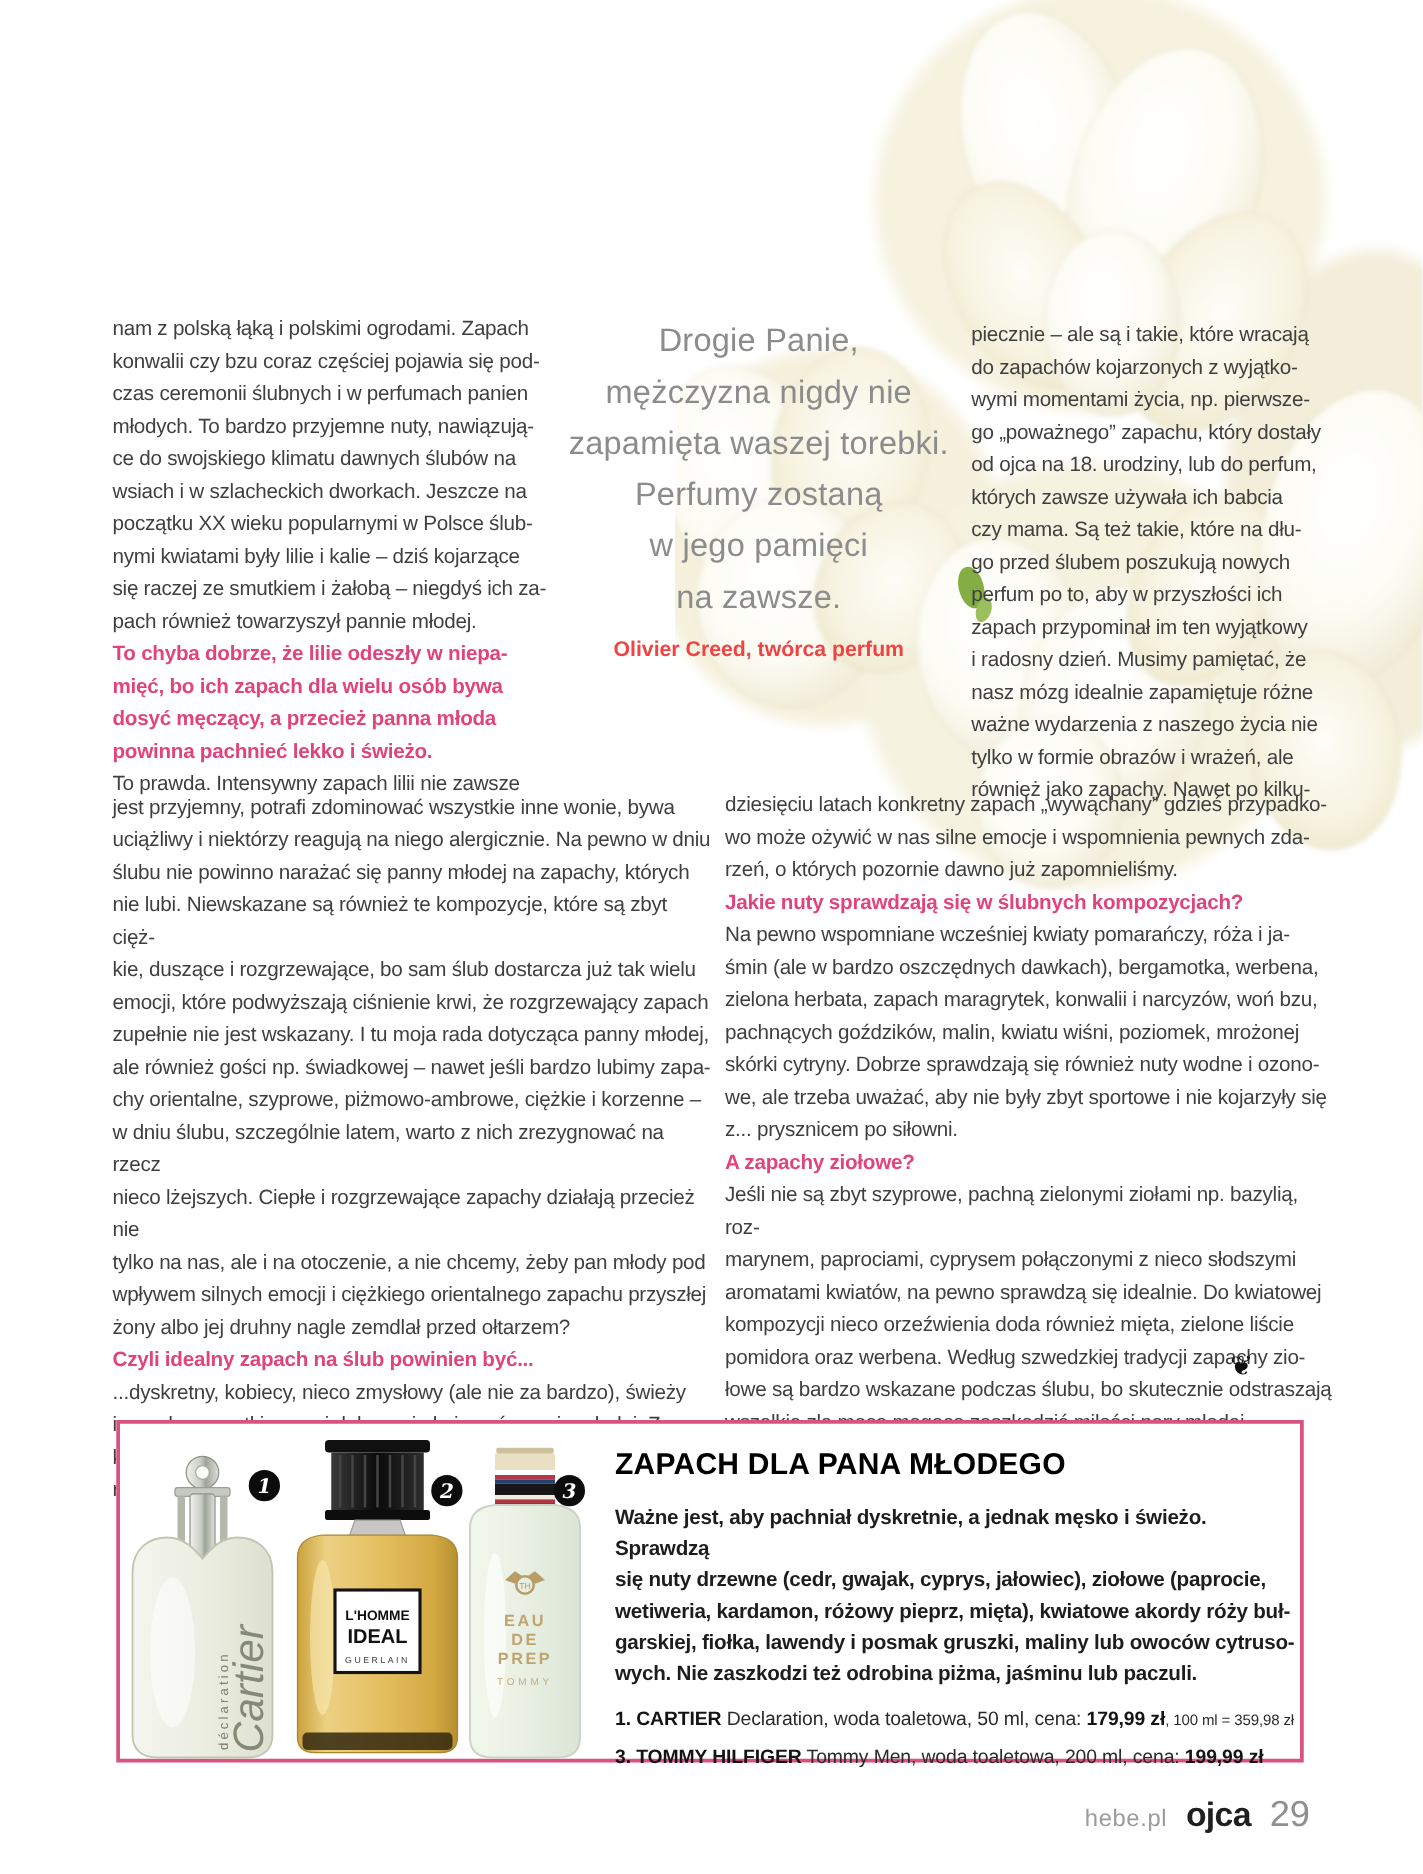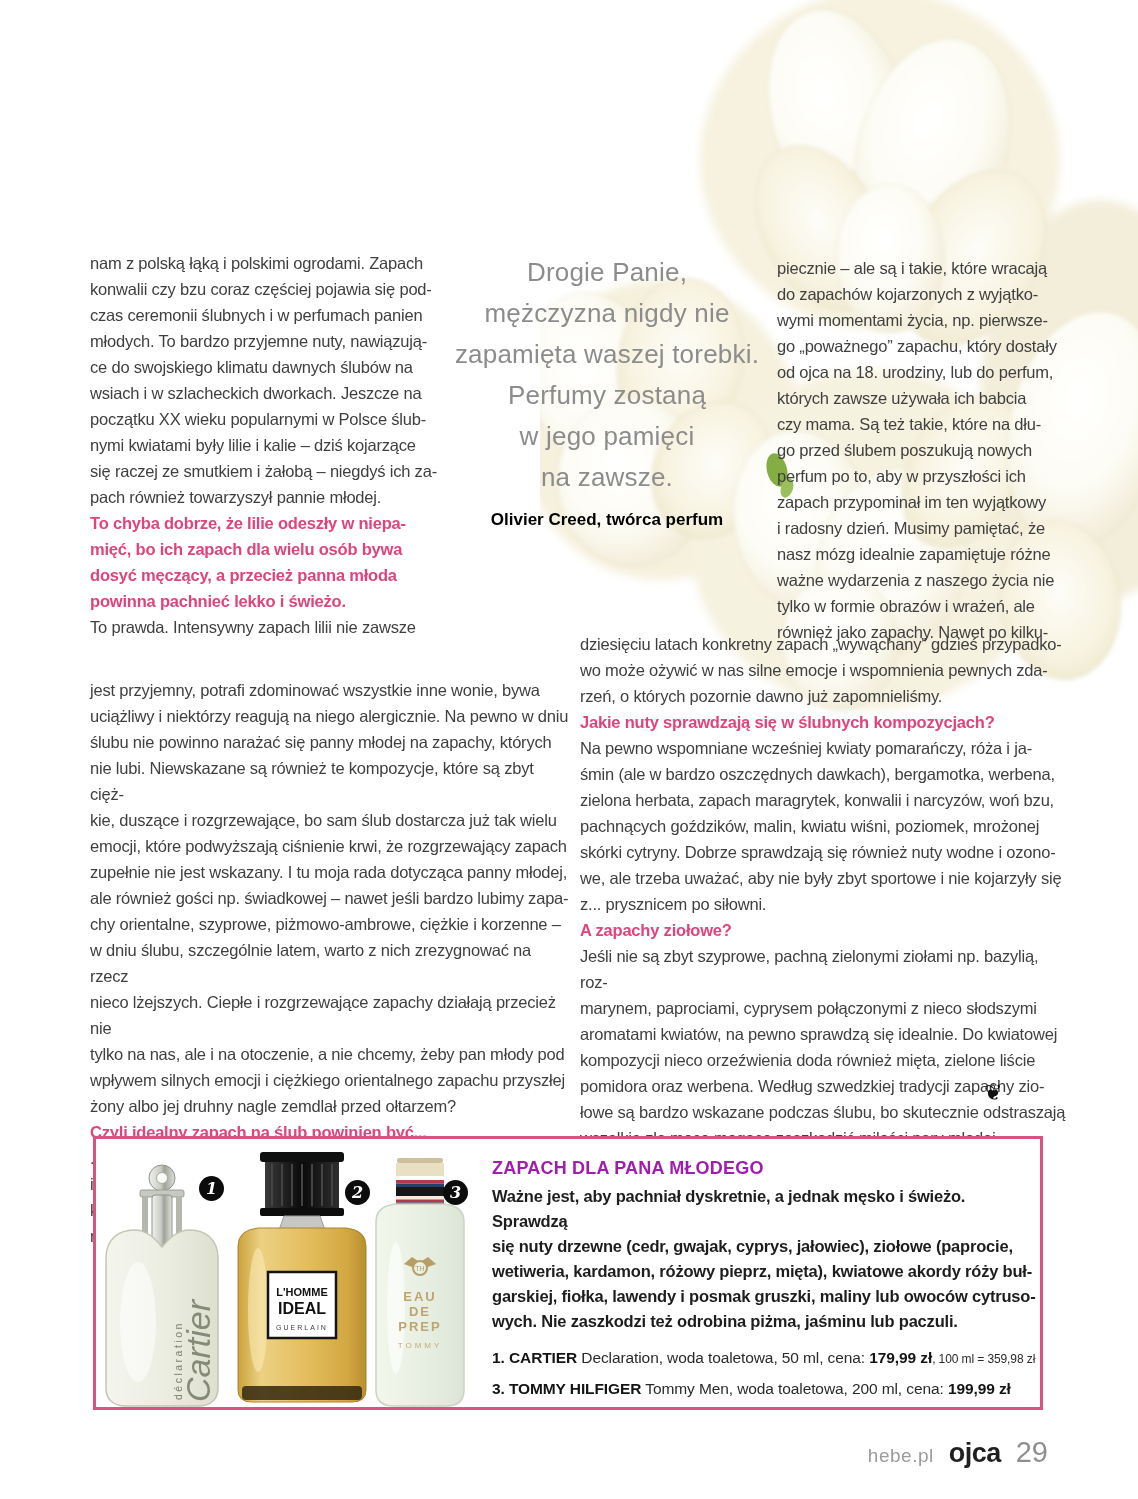--- a/index.html
+++ b/index.html
@@ -8,27 +8,27 @@
     font-family:"Liberation Sans", sans-serif;overflow:hidden;
   }
   .abs{position:absolute;}
   
   .bodycol{position:absolute;color:#3f3f3f;font-size:16.5px;line-height:26px;letter-spacing:-0.2px;}
   .lines{white-space:pre-line;margin:0;}
   .hl{color:#e0447c;font-weight:700;}
   
   .quote-block{position:absolute;text-align:center;color:#8c8c8c;}
   .quote-lines{white-space:pre-line;font-size:26px;line-height:41px;font-weight:400;letter-spacing:0.2px;}
-  .quote-attr{margin-top:12px;color:#000000;font-weight:700;font-size:17px;}
+  .quote-attr{margin-top:12px;color:#ef4444;font-weight:700;font-size:17px;}
   
   .ornament{position:absolute;font-size:22px;color:#111;font-family:"DejaVu Serif",serif;}
   
   .pbox{position:absolute;left:93px;top:1136px;width:950px;height:274px;
         border:3px solid #d8537f;box-sizing:border-box;background:#fff;}
-  .pbox-heading{color:#a21caf;font-weight:700;font-size:18px;letter-spacing:0.2px;margin:0 0 5px 0;}
+  .pbox-heading{color:#000000;font-weight:700;font-size:24px;letter-spacing:0.2px;margin:0 0 16px 0;}
   .pbox-intro{color:#1d1d1d;font-weight:700;font-size:16.5px;line-height:25px;letter-spacing:-0.2px;}
   .pbox-text{position:absolute;left:492px;top:1158px;width:552px;}
   .plist{margin-top:9px;}
   .prow{font-size:15.5px;line-height:29px;color:#2a2a2a;letter-spacing:-0.1px;white-space:nowrap;}
   .prow .pnum,.prow .pbrand{font-weight:700;color:#141414;}
   .prow .pprice{font-weight:700;color:#141414;}
   .prow .punit{font-size:12px;color:#2a2a2a;}
   .badge{position:absolute;width:25px;height:25px;border-radius:50%;background:#0c0c0c;color:#fff;
          display:flex;align-items:center;justify-content:center;
          font-family:"DejaVu Serif",serif;font-style:italic;font-weight:700;font-size:16px;z-index:5;}
@@ -107,21 +107,21 @@
 nymi kwiatami były lilie i kalie – dziś kojarzące
 się raczej ze smutkiem i żałobą – niegdyś ich za-
 pach również towarzyszył pannie młodej.</p>
   <p class="lines hl">To chyba dobrze, że lilie odeszły w niepa-
 mięć, bo ich zapach dla wielu osób bywa
 dosyć męczący, a przecież panna młoda
 powinna pachnieć lekko i świeżo.</p>
   <p class="lines">To prawda. Intensywny zapach lilii nie zawsze</p>
 </div>
 
-<div class="bodycol z2" style="left:90px;top:633px;width:480px;margin-top:44px;">
+<div class="bodycol z2" style="left:90px;top:633px;width:480px;">
   <p class="lines">jest przyjemny, potrafi zdominować wszystkie inne wonie, bywa
 uciążliwy i niektórzy reagują na niego alergicznie. Na pewno w dniu
 ślubu nie powinno narażać się panny młodej na zapachy, których
 nie lubi. Niewskazane są również te kompozycje, które są zbyt cięż-
 kie, duszące i rozgrzewające, bo sam ślub dostarcza już tak wielu
 emocji, które podwyższają ciśnienie krwi, że rozgrzewający zapach
 zupełnie nie jest wskazany. I tu moja rada dotycząca panny młodej,
 ale również gości np. świadkowej – nawet jeśli bardzo lubimy zapa-
 chy orientalne, szyprowe, piżmowo-ambrowe, ciężkie i korzenne –
 w dniu ślubu, szczególnie latem, warto z nich zrezygnować na rzecz

